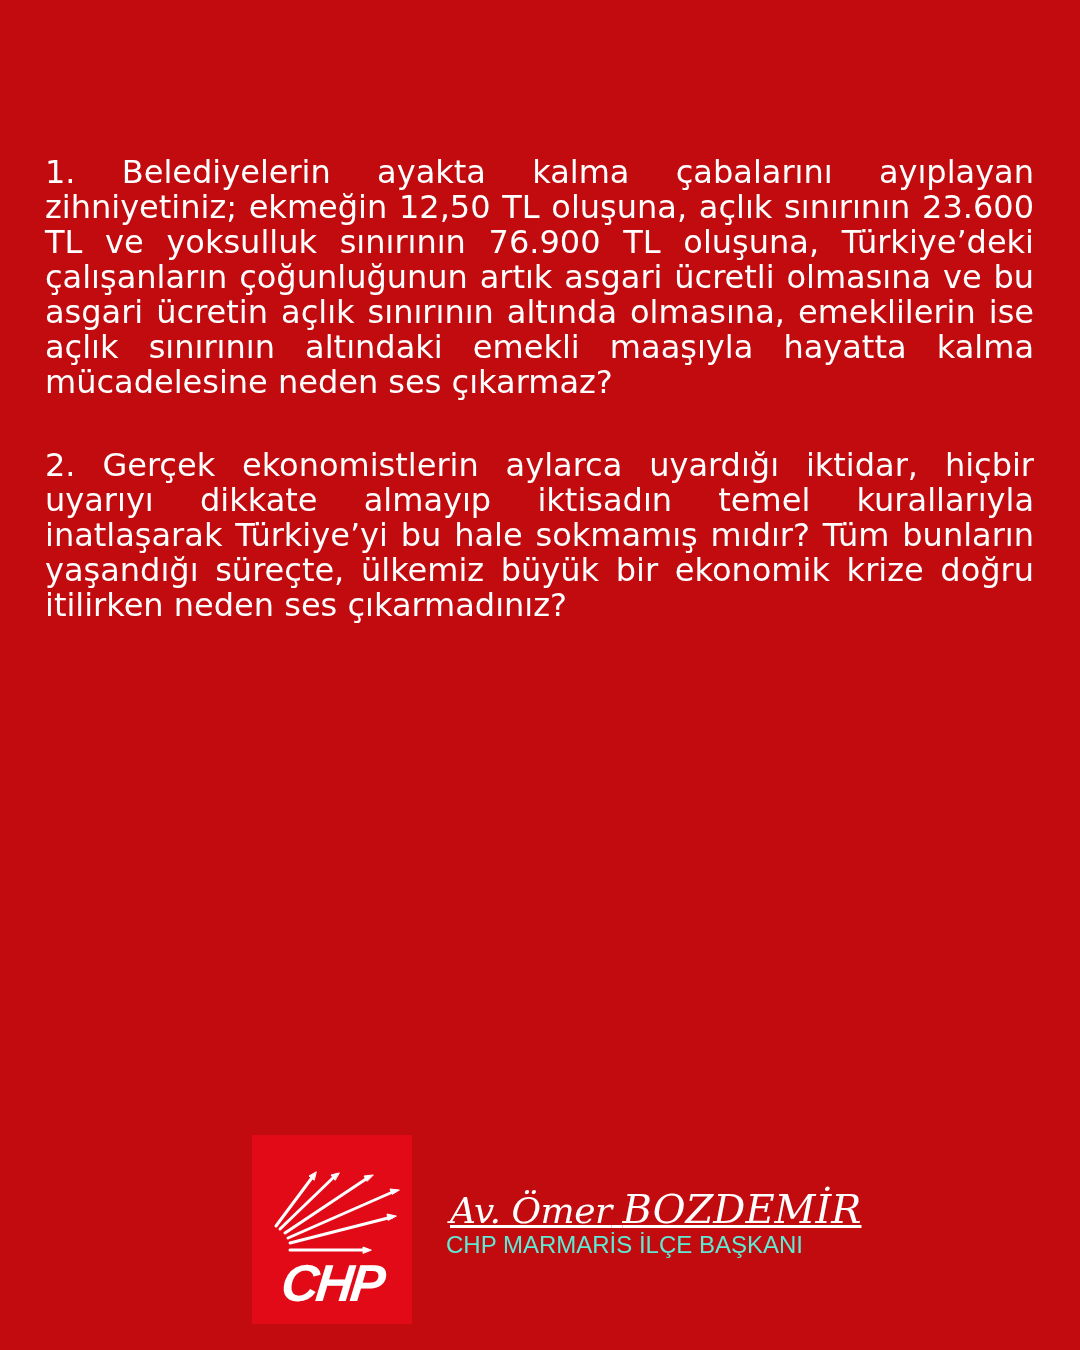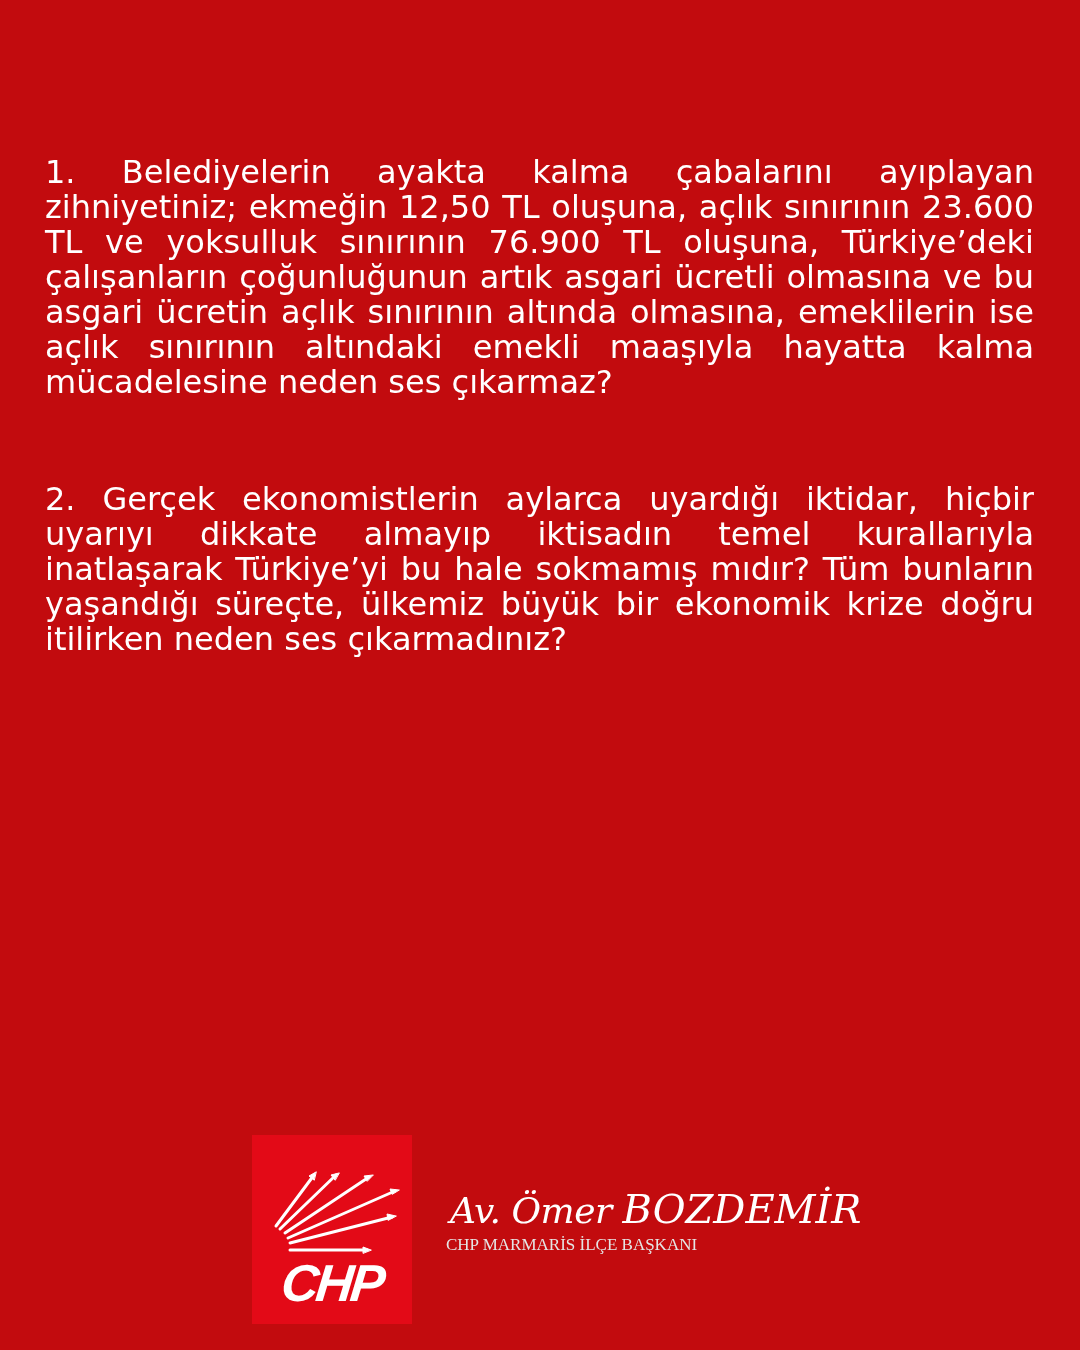--- a/index.html
+++ b/index.html
@@ -24,21 +24,21 @@
     .para {
       font-family: "DejaVu Sans", sans-serif;
       font-size: 32px;
       line-height: 35px;
       text-align: justify;
       margin: 0;
       letter-spacing: 0px;
       word-spacing: 0px;
     }
     .para + .para {
-      margin-top: 82px;
+      margin-top: 48px;
     }
     .logo {
       position: absolute;
       left: 252px;
       top: 1135px;
       width: 160px;
       height: 189px;
       background: #e30a17;
     }
     .logo svg {
@@ -66,30 +66,31 @@
       top: 1185px;
     }
     .sig-name {
       font-family: "DejaVu Serif", serif;
       font-style: italic;
       font-size: 36px;
       line-height: 48px;
       color: #ffffff;
       white-space: nowrap;
       letter-spacing: -0.5px;
+      text-decoration: underline;
     }
     .sig-name .surname {
       font-size: 40px;
       letter-spacing: 0px;
     }
     .sig-title {
-      font-family: Liberation Serif, serif;
-      font-size: 17px;
+      font-family: Liberation Sans, sans-serif;
+      font-size: 24px;
       line-height: 28px;
-      color: #e5e5e5;
+      color: #5eead4;
       white-space: nowrap;
       margin-left: -4px;
       margin-top: -4px;
     }
   </style>
 </head>
 <body>
 
 <div class="content">
   <p class="para">1. Belediyelerin ayakta kalma çabalarını ayıplayan zihniyetiniz; ekmeğin 12,50 TL oluşuna, açlık sınırının 23.600 TL ve yoksulluk sınırının 76.900 TL oluşuna, Türkiye’deki çalışanların çoğunluğunun artık asgari ücretli olmasına ve bu asgari ücretin açlık sınırının altında olmasına, emeklilerin ise açlık sınırının altındaki emekli maaşıyla hayatta kalma mücadelesine neden ses çıkarmaz?</p>

